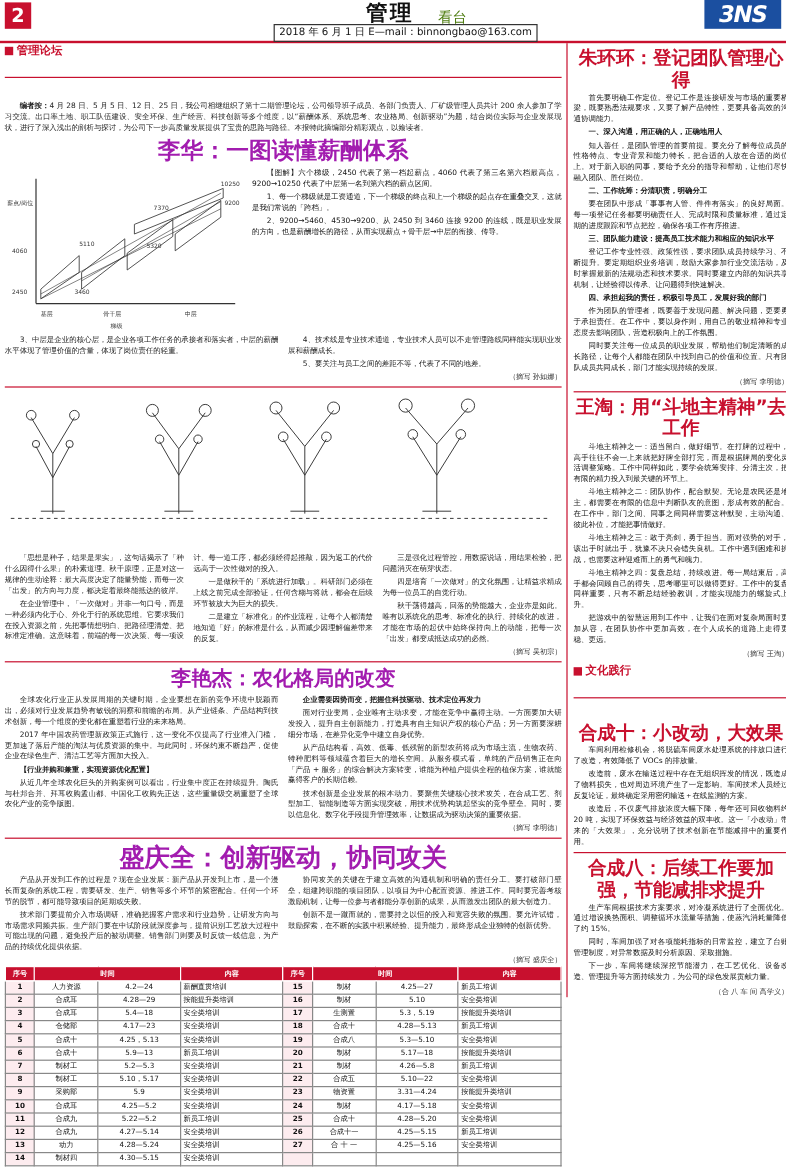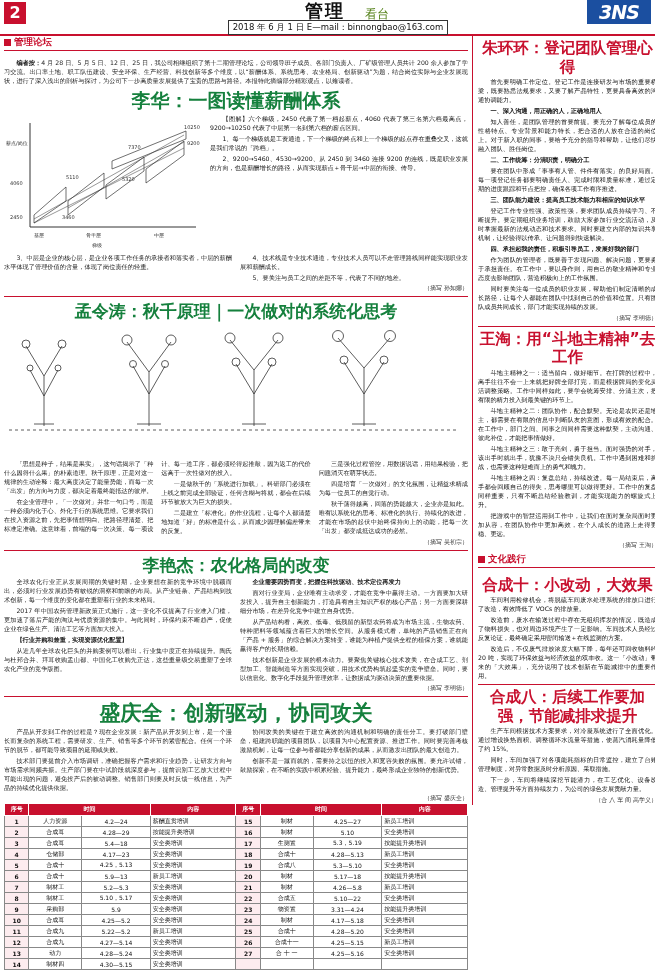--- a/index.html
+++ b/index.html
@@ -28,25 +28,25 @@
   }
   .logo{
     position:absolute;right:4px;top:0px;background:#1b4fa0;color:#fff;width:64px;height:24px;
     font-size:19px;font-weight:bold;text-align:center;line-height:24px;letter-spacing:-1px;font-style:italic;
   }
   
   .cols{position:absolute;top:36px;left:0;width:655px;}
   .left{position:absolute;left:4px;top:0;width:464px;}
   .right{position:absolute;left:472px;top:0;width:179px;border-left:1px solid #c8102e;padding-left:5px;}
   
-  .sec-bar{display:flex;align-items:center;gap:3px;border-bottom:1px solid #c8102e;padding-bottom:1px;margin-bottom:8px;}
+  .sec-bar{display:flex;align-items:center;gap:3px;border-bottom:1px solid #c8102e;padding-bottom:15px;margin-bottom:20px;}
   .sec-sq{width:7px;height:7px;background:#c8102e;}
   .sec-txt{font-size:9.5px;font-weight:bold;color:#c8102e;}
   
-  .hl{color:#15803d;font-weight:bold;text-align:center;line-height:1.15;}
+  .hl{color:#a21caf;font-weight:bold;text-align:center;line-height:1.15;}
   .hl-1{font-size:19px;margin:4px 0 3px;}
   .hl-2{font-size:17px;margin:5px 0 3px;}
   .hl-3{font-size:21px;margin:4px 0 3px;}
   .rt-hl{font-size:15.5px;color:#c8102e;font-weight:bold;text-align:center;margin:3px 0 2px;line-height:1.2;}
   .rule-red{border:0;border-top:1px solid #c8102e;margin:3px 0;}
   
   .body{font-size:6.2px;line-height:1.45;text-align:justify;color:#222;}
   .body p{margin:0 0 2px;text-indent:2em;}
   .body .b{font-weight:bold;}
   .sign{font-size:6px;text-align:right;color:#333;margin-top:1px;}
@@ -132,21 +132,20 @@
       </div>
     </div>
     <div class="body two-col">
       <p>3、中层是企业的核心层，是企业各项工作任务的承接者和落实者，中层的薪酬水平体现了管理价值的含量，体现了岗位责任的轻重。</p>
       <p>4、技术线是专业技术通道，专业技术人员可以不走管理路线同样能实现职业发展和薪酬成长。</p>
       <p>5、要关注与员工之间的差距不等，代表了不同的地差。</p>
     </div>
     <div class="sign">（摘写 孙如娜）</div>
 
     <hr class="rule-red">
-    <div class="hl hl-2">孟令涛：秋千原理｜一次做对的系统化思考</div>
 
     <svg class="trees" viewBox="0 0 464 128">
       <g stroke="#333" fill="none" stroke-width="0.8">
         <g transform="translate(40,10)">
           <path d="M0 90 L0 40 M0 40 L-18 10 M0 40 L18 10 M0 60 L-14 34 M0 60 L14 34 M-10 88 L10 88"></path>
           <circle cx="-18" cy="8" r="4"></circle>
             <circle cx="18" cy="8" r="4"></circle>
             <circle cx="-14" cy="32" r="3"></circle>
             <circle cx="14" cy="32" r="3"></circle>
         </g>

